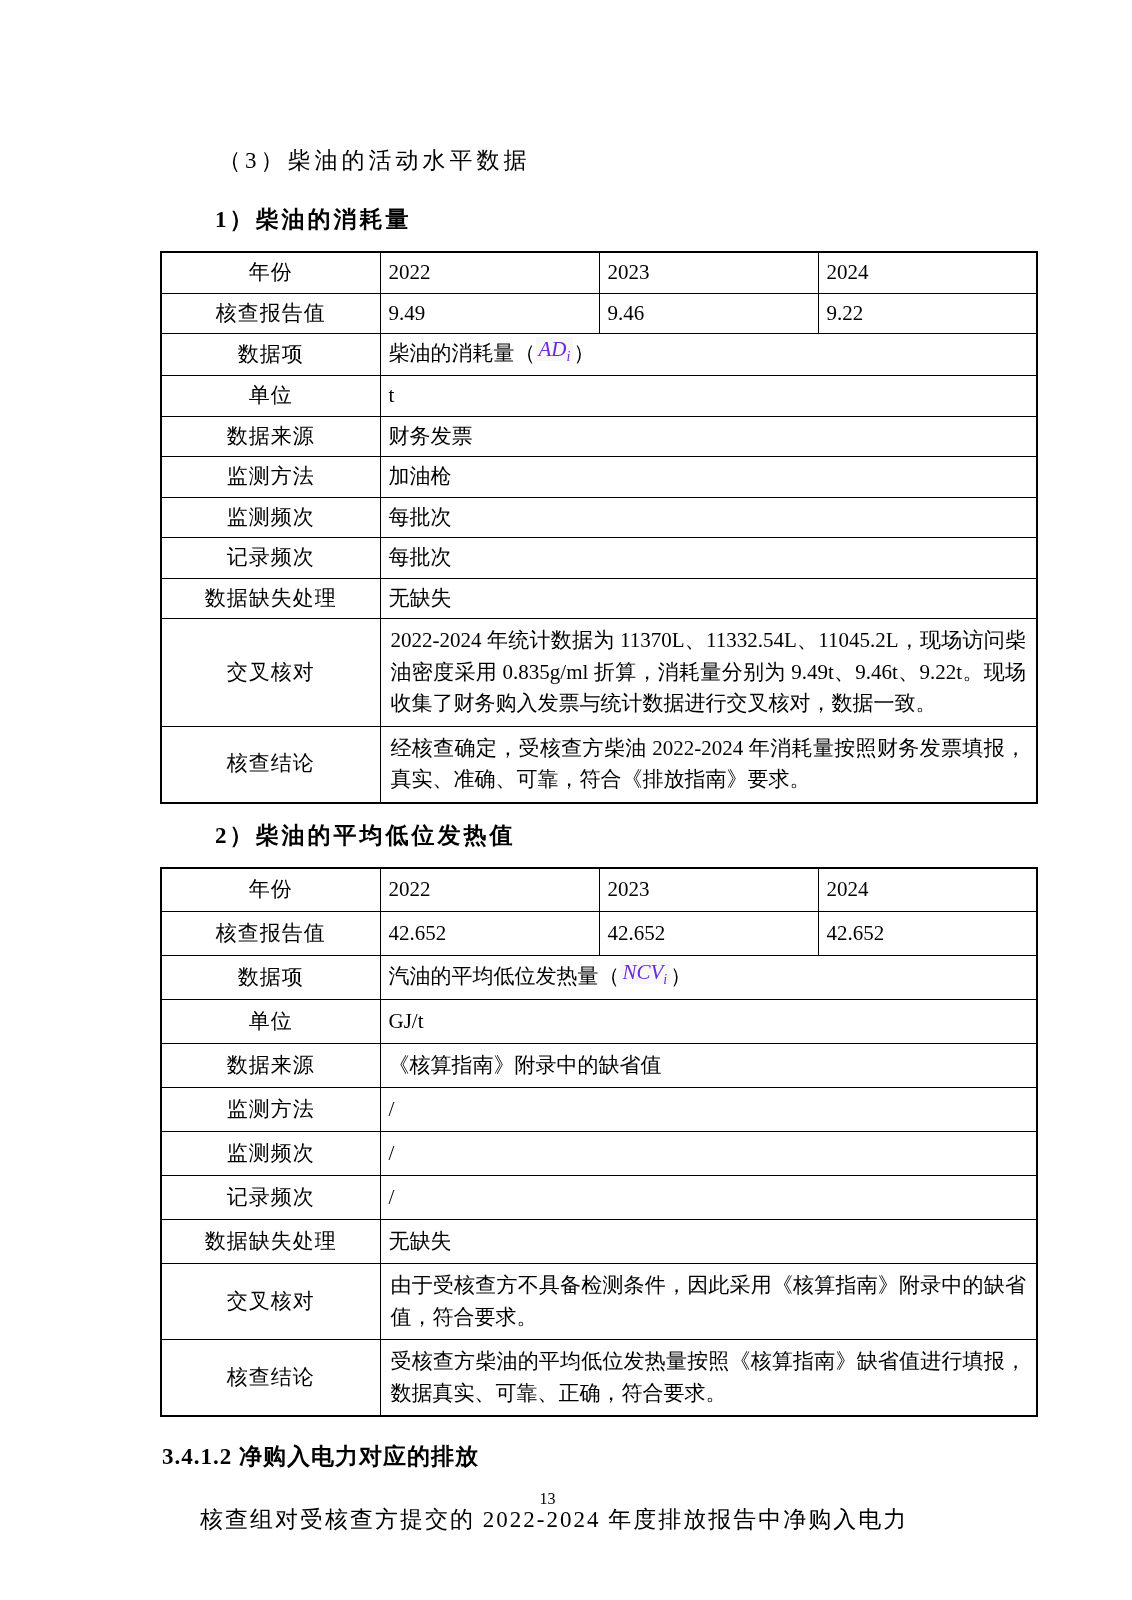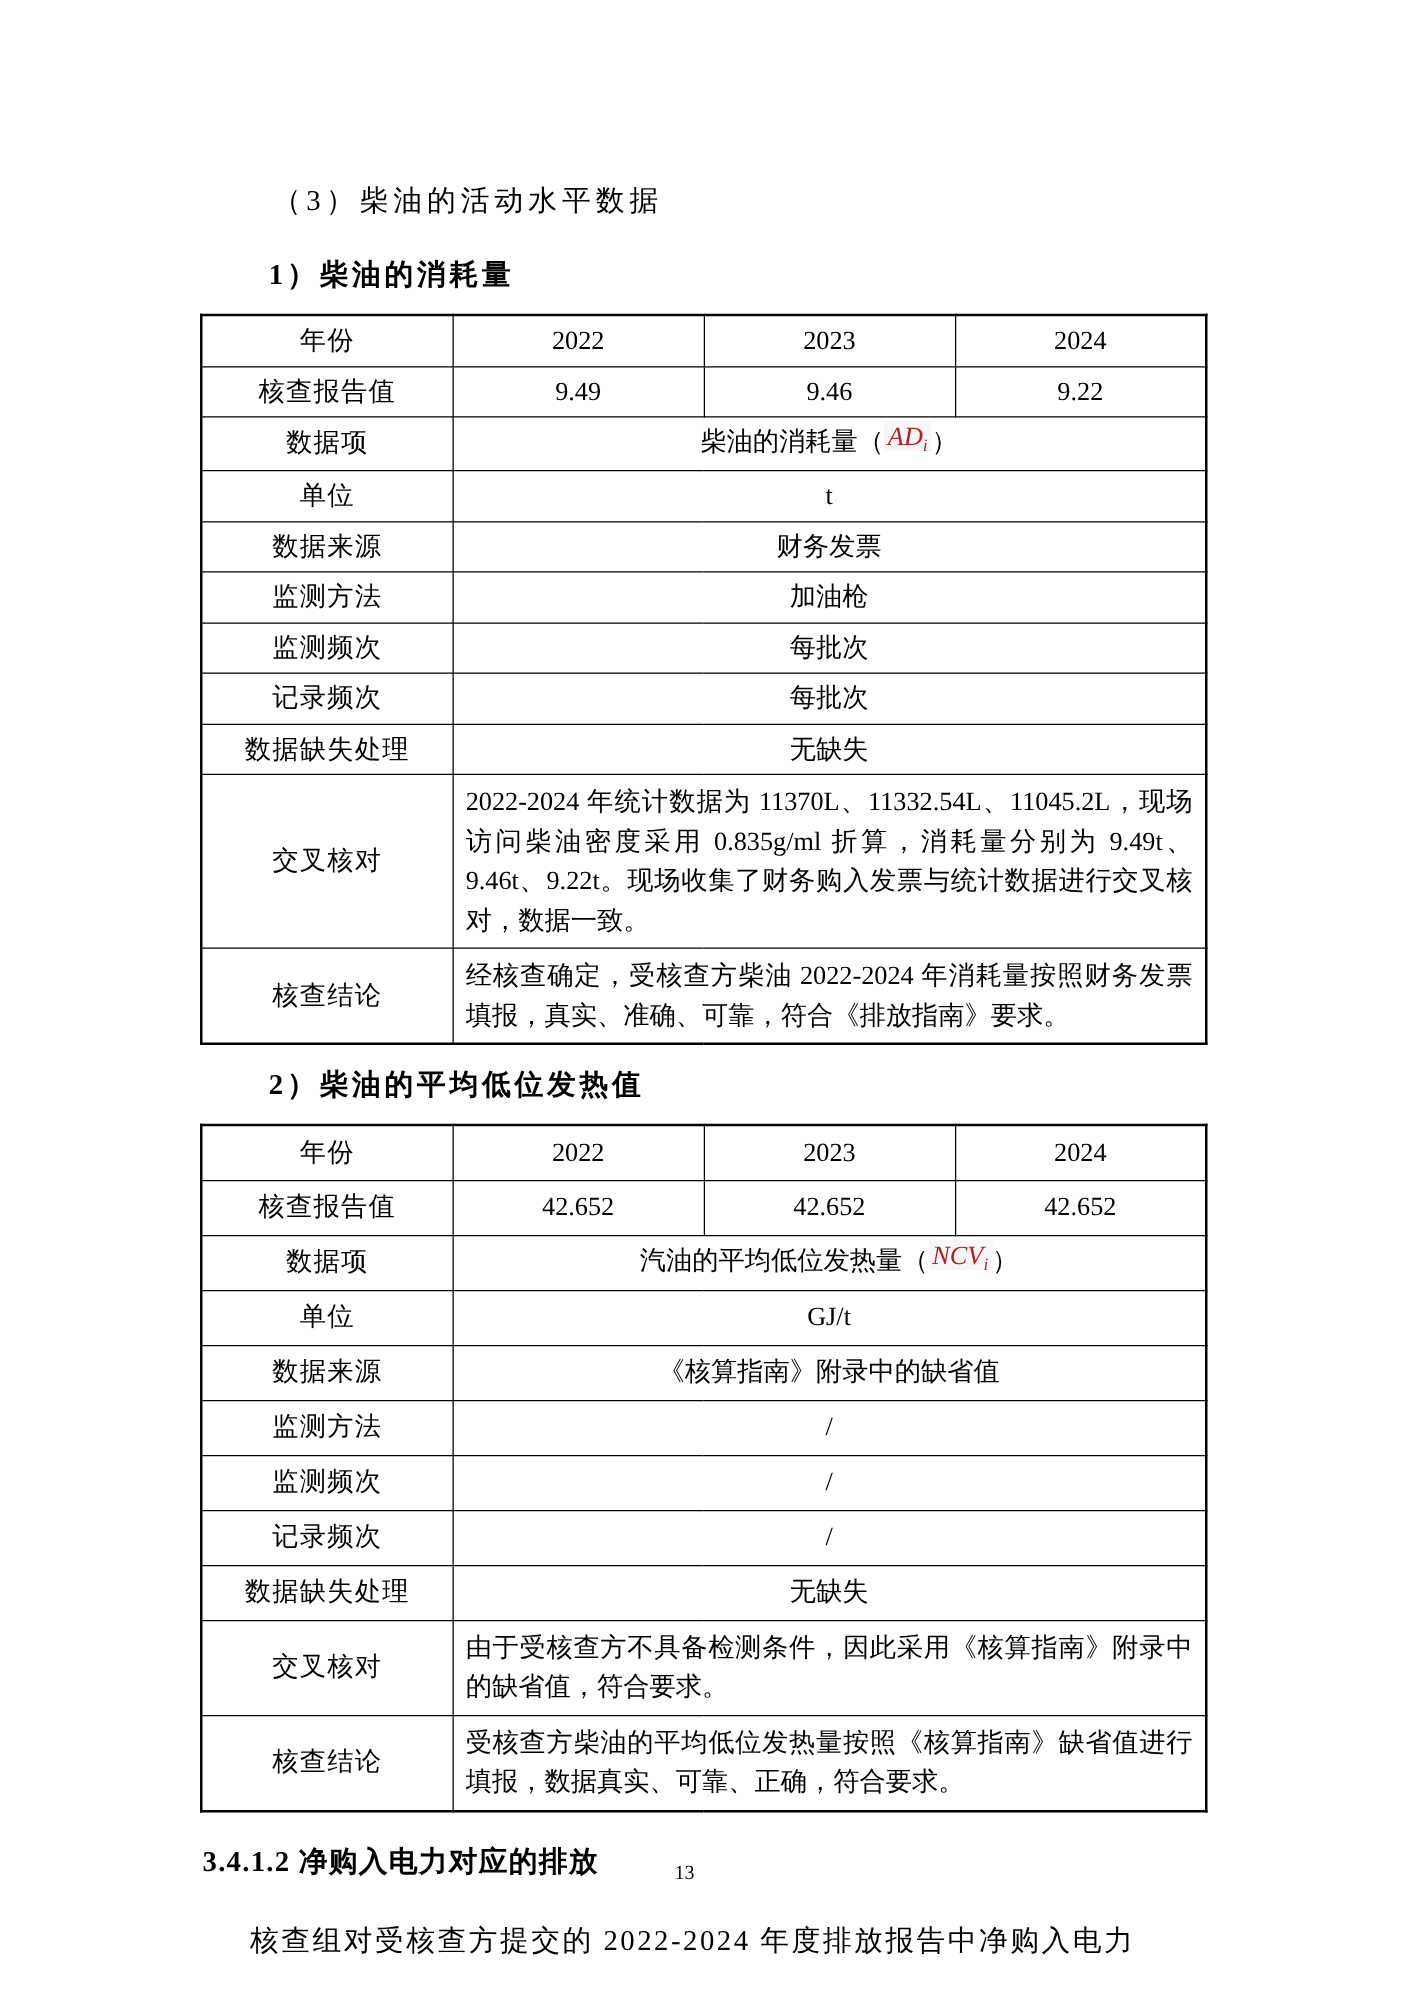--- a/index.html
+++ b/index.html
@@ -23,43 +23,43 @@
     font-weight: normal;
   }
   .h-sub {
     font-size: 23px;
     letter-spacing: 3px;
     margin-left: 55px;
     margin-bottom: 16px;
     font-weight: bold;
   }
   table.data-table {
-    width: 806px;
+    width: 878px;
     border-collapse: collapse;
     table-layout: fixed;
     border: 2px solid #000;
     margin-bottom: 16px;
   }
   table.data-table col.c-label { width: 25%; }
   table.data-table col.c-year  { width: 25%; }
   table.data-table td {
     border: 1px solid #000;
     font-size: 21px;
     line-height: 1.5;
     padding: 4px 8px;
     vertical-align: middle;
   }
   table.t1 td { height: 37px; }
   table.t2 td { height: 44px; }
   td.label-cell { text-align: center; letter-spacing: 1px; }
-  td.value-cell.center { text-align: center; }
+  td.value-cell.center { }
   td.value-cell.left   { text-align: justify; padding: 6px 10px; }
   .formula {
     font-style: italic;
-    color: #b91c1c;
+    color: #6d28d9;
     background: rgba(120,120,140,0.06);
     padding: 0 3px;
     position: relative;
     top: -4px;
     font-size: 21px;
   }
   .formula sub {
     font-size: 14px;
     font-style: italic;
   }

